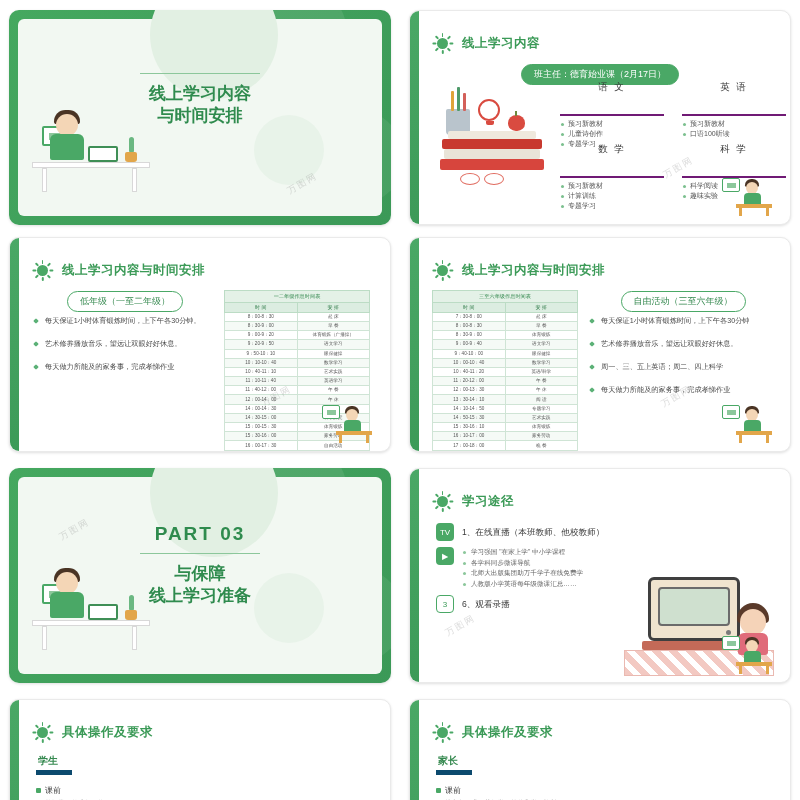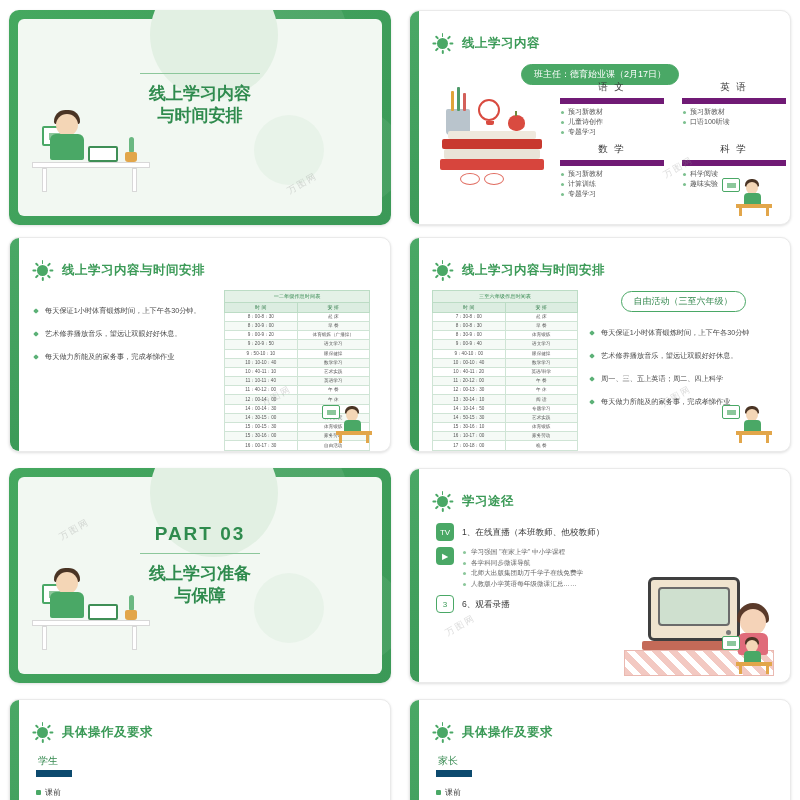--- a/index.html
+++ b/index.html
@@ -119,22 +119,22 @@
 
   
   .subj-wrap { position: absolute; left: 0; right: 0; top: 52px; }
   .subj-banner { text-align: center; }
   .subj-grid { position: absolute; left: 150px; top: 18px; width: 226px; }
   .subj {
     position: absolute; width: 104px;
   }
   .subj .s-name {
     font-size: 9.5px; color: #333; text-align: center; letter-spacing: 2px;
-    padding-bottom: 4px;
-    border-bottom: 6px solid #701a75;
+    padding-bottom: 20px;
+    border-bottom: 2px solid #701a75;
     margin-bottom: 3px;
   }
   .subj li {
     list-style: none; font-size: 7px; color: #555; line-height: 10px;
     padding-left: 8px; position: relative;
   }
   .subj li:before {
     content: ""; position: absolute; left: 1px; top: 4px;
     width: 3px; height: 3px; border-radius: 50%; background: #7cc08f;
   }
@@ -161,21 +161,21 @@
   .bulb { position: absolute; left: 44px; top: 18px; width: 22px; height: 22px; border: 2px solid #d94b40; border-radius: 50%; }
   .bulb:after { content:""; position:absolute; left:6px; top:20px; width:8px; height:4px; background:#d94b40; border-radius:0 0 2px 2px; }
   .glasses { position: absolute; left: 26px; top: 92px; width: 58px; height: 12px; }
   .glasses span { position:absolute; width:20px; height:12px; border:1.6px solid #e06b5f; border-radius:50%; }
   .glasses span:nth-child(1){ left:0; }
   .glasses span:nth-child(2){ left:24px; }
 
   
   .sched-left { position: absolute; left: 24px; top: 52px; width: 182px; }
   .sched-right { position: absolute; left: 214px; top: 52px; width: 146px; }
-  .bullets { margin-top: 16px; }
+  .bullets { margin-top: 4px; }
   .bullets .b {
     position: relative; padding-left: 11px; font-size: 7.2px; color: #4a4a4a;
     line-height: 10px; margin-bottom: 13px;
   }
   .bullets .b:before {
     content:""; position:absolute; left:0; top:3px; width:4px; height:4px;
     background:#5cb177; border-radius:1px; transform: rotate(45deg);
   }
   .tbl {
     border-collapse: collapse; width: 100%; table-layout: fixed;
@@ -230,22 +230,22 @@
   .kid-head { position: absolute; left: 330px; top: 140px; width: 26px; height: 26px;
         border-radius: 50%; background: #f5d3b8; }
   .kid-hair { position: absolute; left: 327px; top: 134px; width: 32px; height: 20px;
         border-radius: 16px 16px 4px 4px; background: #5a3a2a; }
   .kid-body { position: absolute; left: 328px; top: 164px; width: 30px; height: 22px;
         border-radius: 6px 6px 3px 3px; background: #e06b7a; }
 
   
   .op-wrap { position: absolute; left: 26px; top: 50px; width: 200px; }
   .op-role {
-    font-size: 10px; color: #35894f; border-bottom: 7px solid #0c4a6e;
-    display: inline-block; padding: 0 14px 2px 2px; margin-bottom: 6px; font-weight: normal;
+    font-size: 10px; color: #35894f; border-bottom: 5px solid #0c4a6e;
+    display: inline-block; padding: 0 14px 2px 2px; margin-bottom: 6px; font-weight: bold;
   }
   .op-stage { font-size: 8px; color: #3a3a3a; margin: 4px 0 2px 0; }
   .op-stage .sq {
     display: inline-block; width: 5px; height: 5px; background: #4aa866;
     margin-right: 4px; border-radius: 1px;
   }
   .op-list { margin: 0; padding: 0; }
   .op-list li {
     list-style: none; position: relative; padding-left: 9px;
     font-size: 6.6px; color: #666; line-height: 10.5px;
@@ -419,20 +419,23 @@
           <i style="transform:rotate(135deg)"></i>
         <i style="transform:rotate(180deg)"></i>
           <i style="transform:rotate(225deg)"></i>
         <i style="transform:rotate(270deg)"></i>
           <i style="transform:rotate(315deg)"></i>
       </span>
       <span class="hdr-title">线上学习内容与时间安排</span>
     </div>
 
     <div class="sched-left">
+      <div style="text-align:center;">
+        <span class="pill">低年级（一至二年级）</span>
+      </div>
       <div class="bullets">
         <div class="b">每天保证1小时体育锻炼时间，上下午各30分钟。</div>
         <div class="b">艺术修养播放音乐，望远让双眼好好休息。</div>
         <div class="b">每天做力所能及的家务事，完成孝悌作业</div>
       </div>
     </div>
 
     <div class="sched-right">
       <table class="tbl">
         <caption>一二年级作息时间表</caption>
@@ -646,22 +649,22 @@
 
   <div class="slide part r3 c1">
     <div class="circle c-a"></div>
     <div class="circle c-b"></div>
     <div class="inner">
       <div class="pinner-circle pc1"></div>
       <div class="pinner-circle pc2"></div>
       <div class="part-text">
         <div class="part-label">PART 03</div>
         <div class="part-line"></div>
+        <div class="part-title">与保障</div>
         <div class="part-title">线上学习准备</div>
-        <div class="part-title">与保障</div>
       </div>
       <div class="laptop-kid">
         <div class="lk-screen"></div>
         <div class="lk-hair"></div>
         <div class="lk-head"></div>
         <div class="lk-body"></div>
         <div class="lk-laptop"></div>
         <div class="lk-plant">
           <div class="leaf"></div>
             <div class="pot"></div>

